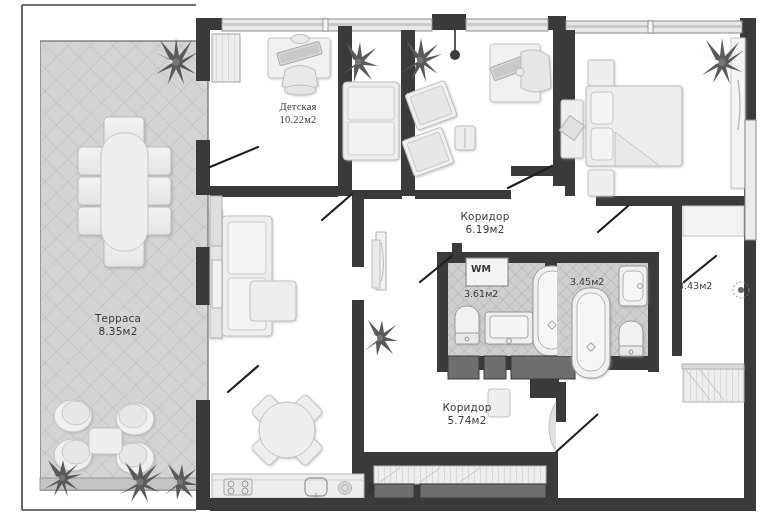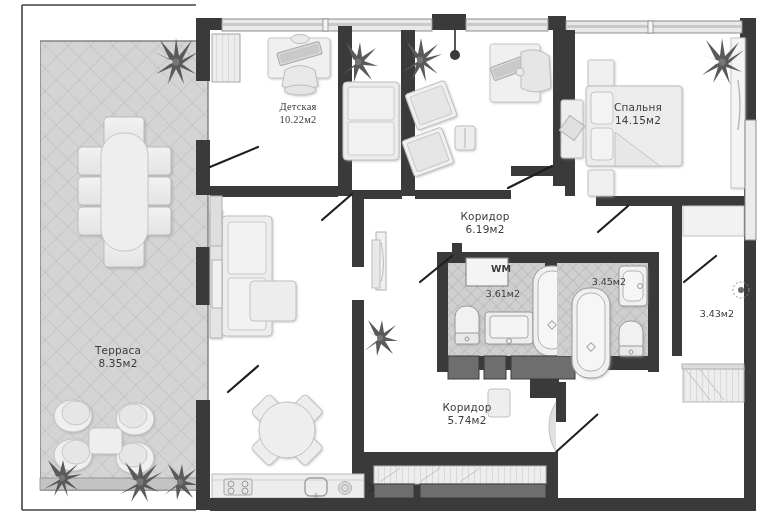--- a/index.html
+++ b/index.html
@@ -3,21 +3,21 @@
 <meta charset="utf-8">
 <style>
   html,body{margin:0;padding:0;background:#ffffff;}
   body{font-family:"DejaVu Sans",sans-serif;}
   #plan{position:relative;width:765px;height:523px;background:#ffffff;overflow:hidden;}
   #plan svg{position:absolute;left:0;top:0;}
   .room-label{position:absolute;text-align:center;color:#3c3c3c;line-height:1.25;
               font-family:"DejaVu Sans",sans-serif;pointer-events:none;white-space:nowrap;}
   .room-label .nm{display:block;font-size:10.5px;letter-spacing:.2px;}
   .room-label .ar{display:block;font-size:10.5px;letter-spacing:.2px;}
-  .tiny-label{position:absolute;text-align:right;color:#3c3c3c;font-size:9.5px;
+  .tiny-label{position:absolute;text-align:left;color:#3c3c3c;font-size:9.5px;
               font-family:"DejaVu Sans",sans-serif;pointer-events:none;white-space:nowrap;}
 </style>
 </head>
 <body>
 
 <div id="plan">
 
   <svg width="765" height="523" viewBox="0 0 765 523">
     <defs>
       <pattern id="tilediag" width="16" height="16" patternUnits="userSpaceOnUse" patternTransform="rotate(45)">
@@ -374,48 +374,44 @@
     <g>
       <rect x="212" y="34" width="28" height="48" fill="url(#hatchv)" stroke="#a5a5a5"></rect>
       <rect x="210" y="196" width="12" height="50" fill="#dedede" stroke="#b0b0b0"></rect>
     </g>
 
     <g>
       <rect x="745" y="120" width="11" height="120" fill="#ececec" stroke="#8c8c8c"></rect>
     </g>
   </svg>
 
-  <div class="room-label" style="left:88px; top:312px; width:60px;margin-top:32px;">
+  <div class="room-label" style="left:88px; top:312px; width:60px;">
     <span class="nm">Терраса</span>
     <span class="ar">8.35м2</span>
   </div>
 
   <div class="room-label" style="left:268px; top:100px; width:60px;font-family:Liberation Serif, serif;">
     <span class="nm">Детская</span>
     <span class="ar">10.22м2</span>
   </div>
 
 
-  <div class="room-label" style="left:603px; top:101px; width:70px;">
-    <span class="nm">Спальня</span>
-    <span class="ar">14.15м2</span>
-  </div>
 
   <div class="room-label" style="left:452px; top:210px; width:66px;">
     <span class="nm">Коридор</span>
     <span class="ar">6.19м2</span>
   </div>
 
 
   <div class="room-label" style="left:434px; top:401px; width:66px;">
     <span class="nm">Коридор</span>
     <span class="ar">5.74м2</span>
   </div>
 
   <div class="tiny-label" style="left:464px; top:288px; width:56px;">3.61м2</div>
 
   <div class="tiny-label" style="left:570px; top:276px; width:56px;">3.45м2</div>
 
-  <div class="tiny-label" style="left:678px; top:308px; width:56px;">3.43м2</div>
+  <div class="tiny-label" style="left:678px; top:280px; width:56px;">3.43м2</div>
 
   <div class="tiny-label" style="left:471px; top:263px; width:40px; font-weight:bold;">WM</div>
 
 </div>
 
 </body></html>

